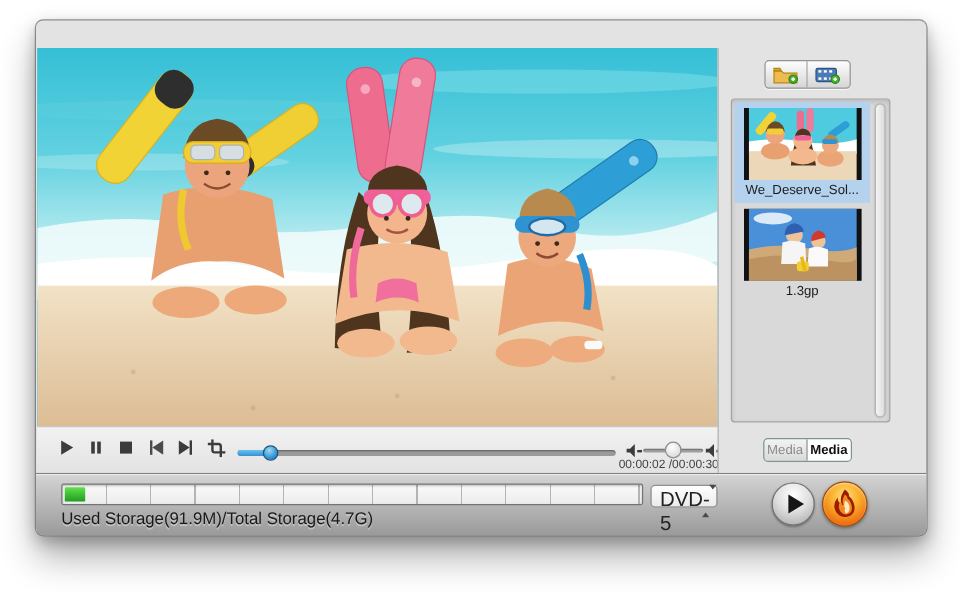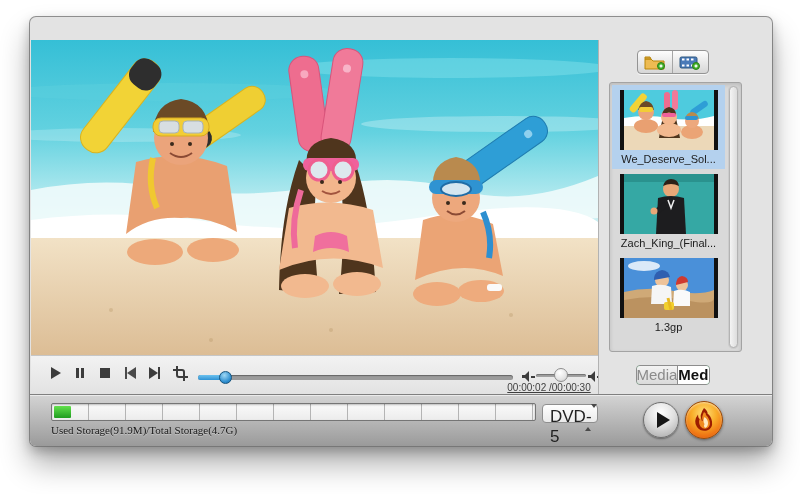--- a/index.html
+++ b/index.html
@@ -32,54 +32,54 @@
   .seek .prog{position:absolute;left:0;top:0;bottom:0;border-radius:3px 0 0 3px;background:linear-gradient(#6cc2ef,#2f92d4);}
   .seek .knob{position:absolute;top:-4px;width:13px;height:13px;margin-left:-6px;border-radius:50%;
     background:radial-gradient(circle at 40% 30%, #9fd8f5, #2f8fd0 65%, #1b6aa8);border:1px solid #15547e;box-sizing:border-box;}
   .volume{position:absolute;left:491px;top:12px;width:76px;height:14px;}
   .vicon{position:absolute;top:1px;}
   .v-down{left:0;}
   .v-up{left:66px;}
   .vtrack{position:absolute;left:14px;top:6px;width:50px;height:3px;background:#a2a2a2;border-radius:2px;box-shadow:inset 0 1px 1px rgba(0,0,0,.3);}
   .vknob{position:absolute;top:-6px;width:14px;height:14px;margin-left:-7px;border-radius:50%;
     background:radial-gradient(circle at 40% 30%, #ffffff, #e4e4e4 60%, #c8c8c8);border:1px solid #8e8e8e;box-sizing:border-box;}
-  .time{position:absolute;left:468px;top:26px;width:100px;text-align:center;font-size:10px;color:#3f3f3f;text-decoration:underline;}
+  .time{position:absolute;left:468px;top:26px;width:100px;text-align:right;font-size:10px;color:#3f3f3f;}
 
   
   .sidebar{position:absolute;left:568px;top:23px;width:146px;height:354px;background:#e3e3e3;border-left:1px solid #b2b2b2;box-sizing:border-box;}
   .import{position:absolute;left:50%;margin-left:-35px;top:10px;width:70px;height:22px;display:flex;
     border:1px solid #949494;border-radius:4px;background:linear-gradient(#fdfdfd,#d6d6d6);box-shadow:0 1px 0 rgba(255,255,255,.7);}
   .import .seg{flex:1;display:flex;align-items:center;justify-content:center;}
   .import .seg + .seg{border-left:1px solid #a6a6a6;}
   .listbox{position:absolute;left:10px;top:42px;width:133px;height:270px;background:#d9d9d9;border:1px solid #a3a3a3;
     border-radius:3px;box-shadow:inset 0 2px 4px rgba(0,0,0,.14);box-sizing:border-box;}
   .scrollbar{position:absolute;right:2px;top:2px;bottom:2px;width:11px;border-radius:6px;background:#cccccc;}
   .scroll-thumb{position:absolute;left:1px;right:1px;top:1px;bottom:1px;border-radius:5px;
     background:linear-gradient(90deg,#f4f4f4,#dddddd);border:1px solid #b3b3b3;box-sizing:border-box;}
   .items{position:absolute;left:2px;top:2px;right:16px;}
   .media-item{padding:5px 0 4px;text-align:center;}
   .media-item.selected{background:#b4d1ee;}
   .thumb{width:98px;height:60px;margin:0 auto;background:#111;padding:0 4px;box-sizing:border-box;}
   .thumb svg{display:block;width:90px;height:60px;}
   .item-label{font-size:11px;color:#1c1c1c;margin-top:3px;white-space:nowrap;overflow:hidden;}
   .view-tabs{position:absolute;left:50%;margin-left:-36px;bottom:9px;width:72px;height:18px;display:flex;
-    border:1px solid #8d8d8d;border-radius:4px;overflow:hidden;font-size:15px;background:#86efac;}
+    border:1px solid #8d8d8d;border-radius:4px;overflow:hidden;font-size:11px;background:#86efac;}
   .view-tabs .tab{flex:1;text-align:center;line-height:18px;}
   .tab-media{background:linear-gradient(#f3f3f3,#dadada);color:#8b8b8b;}
   .tab-menu{background:#ffffff;color:#111;font-weight:bold;border-left:1px solid #8d8d8d;}
 
   
   .bottombar{position:absolute;left:0;top:377px;width:742px;height:52px;border-radius:0 0 6px 6px;
     background:linear-gradient(#d4d4d4,#9a9a9a);border-top:1px solid #808080;box-shadow:inset 0 1px 0 #ebebeb;box-sizing:border-box;}
   .storage{position:absolute;left:21px;top:8px;width:485px;height:18px;background:
     repeating-linear-gradient(90deg, rgba(0,0,0,0) 0 36px, #b4b4b4 36px 37px),
     linear-gradient(#fafafa,#ececec);
     border:1px solid #757575;border-radius:2px;box-shadow:inset 0 1px 2px rgba(0,0,0,.25);box-sizing:border-box;}
   .storage .green{position:absolute;left:2px;top:2px;bottom:2px;background:linear-gradient(#62e04c,#1f9c1f);border-radius:1px;}
-  .storage-label{position:absolute;left:21px;top:29px;font-size:11px;color:#1a1a1a;text-shadow:0 1px 0 rgba(255,255,255,.35);font-family:Liberation Serif, serif;}
+  .storage-label{position:absolute;left:21px;top:29px;font-size:14px;color:#1a1a1a;text-shadow:0 1px 0 rgba(255,255,255,.35);}
   .disc-select{position:absolute;left:512px;top:9px;width:56px;height:19px;background:linear-gradient(#ffffff,#eaeaea);
     border:1px solid #8f8f8f;border-radius:4px;box-sizing:border-box;font-size:17px;color:#222;}
   .disc-select .val{position:absolute;left:7px;top:2px;}
   .stepper{position:absolute;right:5px;top:3px;width:7px;}
   .stepper .up{width:0;height:0;border-left:3.5px solid transparent;border-right:3.5px solid transparent;border-bottom:4px solid #4a4a4a;margin-bottom:2px;}
   .stepper .down{width:0;height:0;border-left:3.5px solid transparent;border-right:3.5px solid transparent;border-top:4px solid #4a4a4a;}
   .round-btn{position:absolute;border-radius:50%;box-sizing:border-box;}
   .preview-btn{left:613px;top:7px;width:36px;height:36px;border:1px solid #6e6e6e;
     background:radial-gradient(circle at 50% 28%, #ffffff, #e0e0e0 45%, #a9a9a9 95%);
     box-shadow:0 1px 2px rgba(0,0,0,.4);display:flex;align-items:center;justify-content:center;}
@@ -308,35 +308,20 @@
                 <path d="M38,25 Q39,18 45,17 Q52,18 52,25 Q45,20 38,25Z" fill="#4f351d"></path>
                 <path d="M61,29 Q62,23 68,22 Q74,23 75,29 Q68,25 61,29Z" fill="#b98a4e"></path>
                 <rect x="15" y="17" width="14" height="5" rx="2" fill="#f2cd36"></rect>
                 <rect x="38" y="23" width="14" height="4" rx="2" fill="#f0619b"></rect>
                 <rect x="61" y="26" width="13" height="4" rx="2" fill="#2f93d2"></rect>
               </svg>
             </div>
             <div class="item-label">We_Deserve_Sol...</div>
           </div>
 
-          <div class="media-item">
-            <div class="thumb">
-              <svg viewBox="0 0 90 60" preserveAspectRatio="none">
-                <rect width="90" height="60" fill="#35a8a4"></rect>
-                <rect width="90" height="8" fill="#2a928e"></rect>
-                <circle cx="47" cy="15" r="8" fill="#e8a878"></circle>
-                <path d="M39,12 Q41,5 47,5 Q54,5 55,12 Q47,8 39,12 Z" fill="#2c2017"></path>
-                <path d="M34,24 Q47,20 60,24 L62,60 L32,60 Z" fill="#1d1d1f"></path>
-                <path d="M40,28 L30,36 L34,40 L43,33 Z" fill="#1d1d1f"></path>
-                <circle cx="30" cy="37" r="3.5" fill="#e8a878"></circle>
-                <path d="M44,26 L47,34 L50,26" stroke="#f0f0f0" stroke-width="1.5" fill="none"></path>
-              </svg>
-            </div>
-            <div class="item-label">Zach_King_(Final...</div>
-          </div>
 
           <div class="media-item">
             <div class="thumb">
               <svg viewBox="0 0 90 60" preserveAspectRatio="none">
                 <rect width="90" height="60" fill="#4a90d9"></rect>
                 <ellipse cx="20" cy="8" rx="16" ry="5" fill="#ffffff" opacity="0.8"></ellipse>
                 <path d="M0,34 Q25,28 50,33 T90,32 L90,60 L0,60 Z" fill="#cfa977"></path>
                 <path d="M0,42 Q30,36 60,42 T90,40 L90,60 L0,60 Z" fill="#bb9260"></path>
                 <circle cx="38" cy="22" r="7" fill="#eec39a"></circle>
                 <path d="M30,20 Q31,13 38,12 Q45,13 46,19 L30,22 Z" fill="#2f5fb0"></path>

